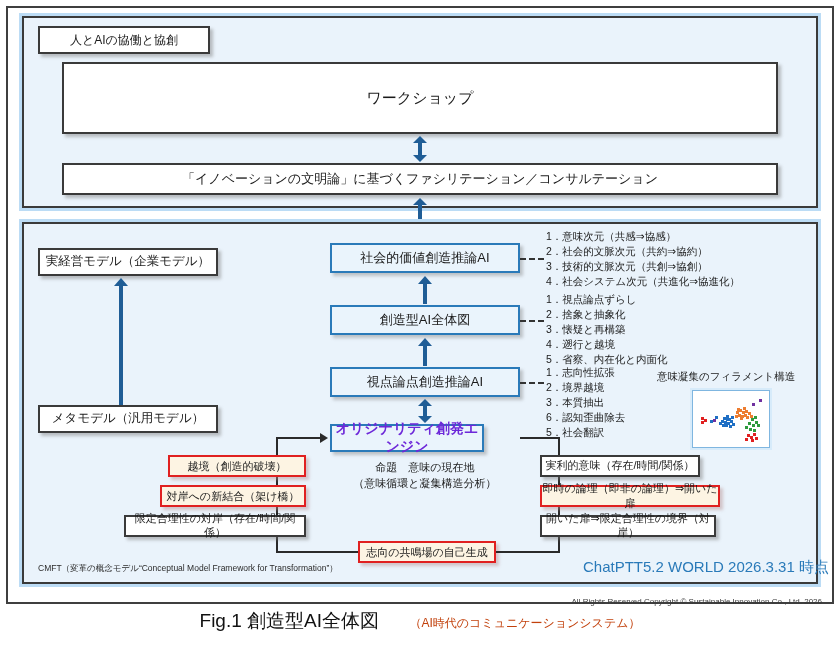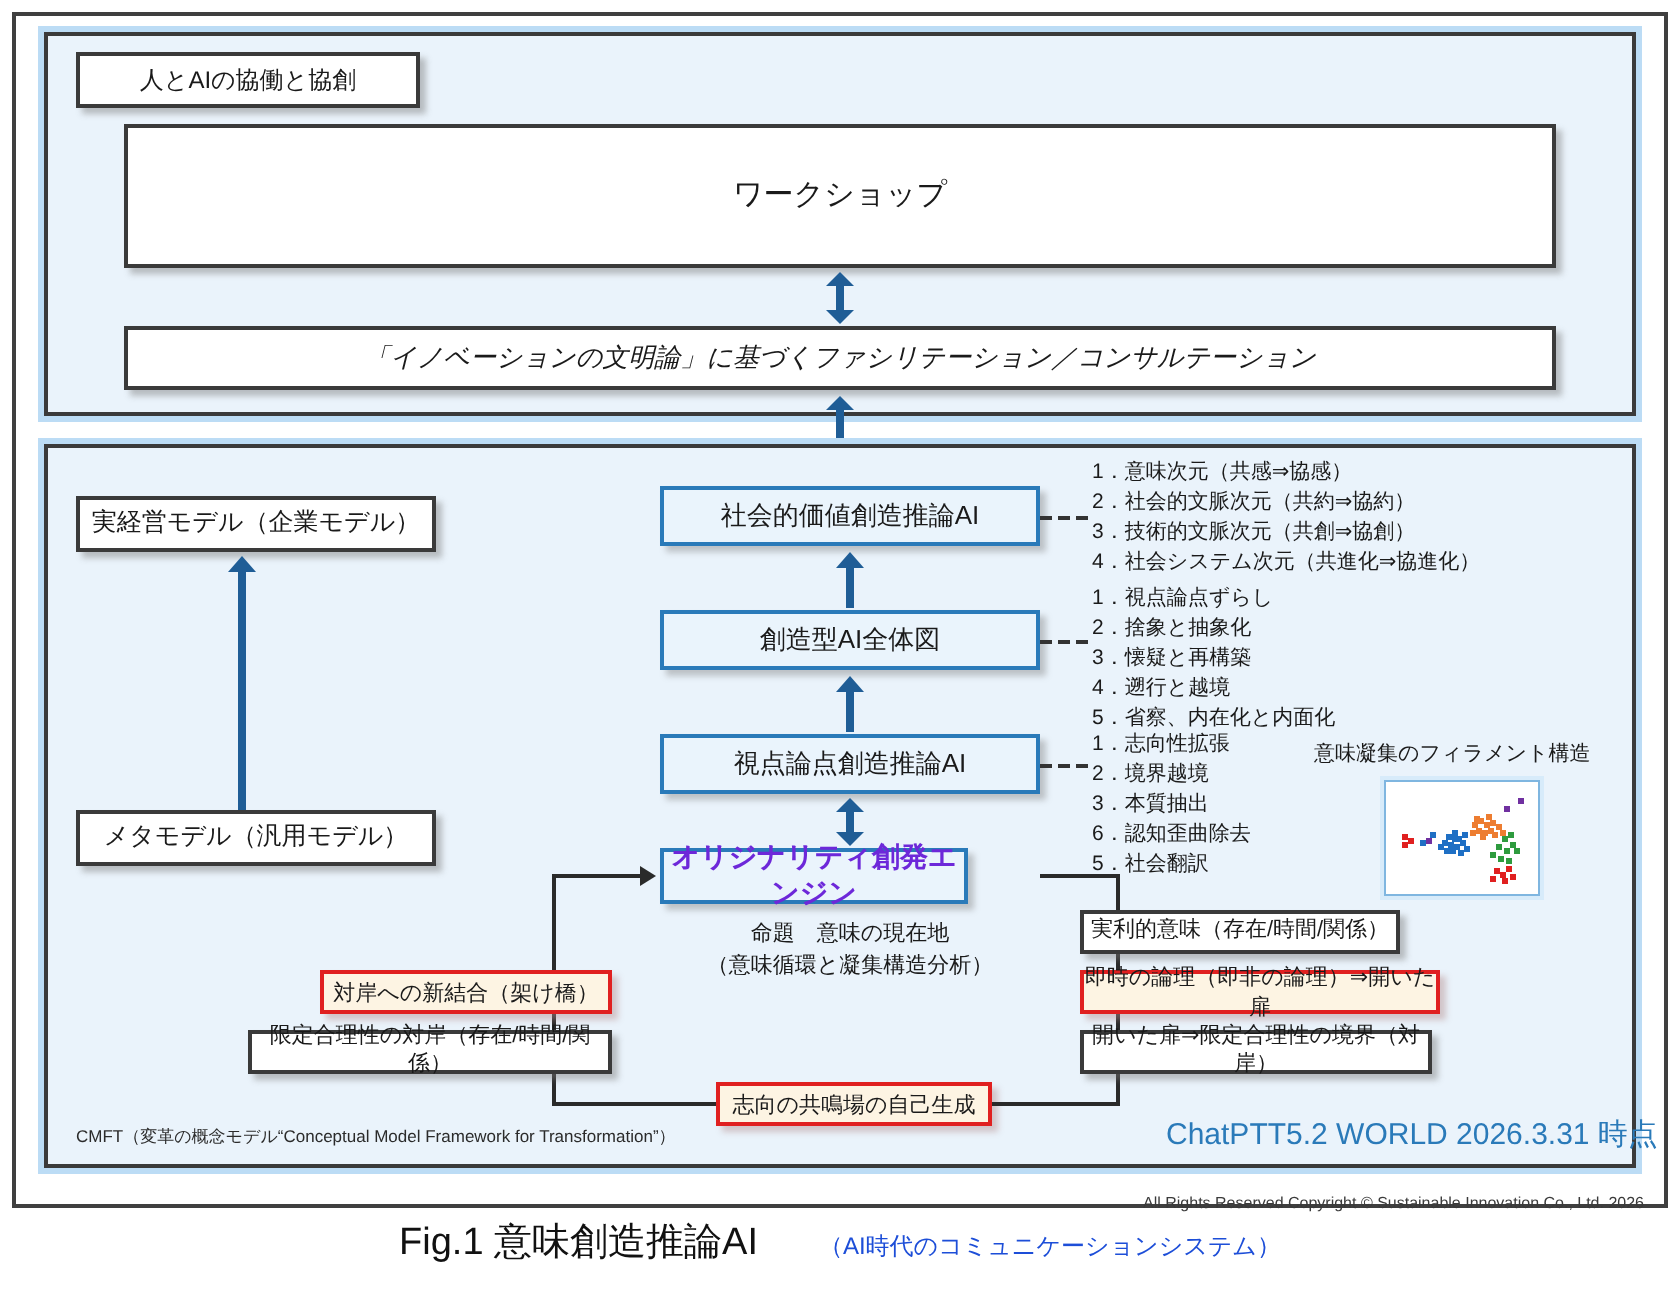--- a/index.html
+++ b/index.html
@@ -96,21 +96,21 @@
 
   .sctitle{ position:absolute; font-size:10.5px; color:#1a1a1a; white-space:nowrap; }
   .scbox{
     position:absolute; background:#fff; border:1.5px solid #7fb6e0;
     box-shadow:0 0 0 2px #d7ebfa;
   }
 
   
   .figline{ position:absolute; left:0; top:608px; width:840px; text-align:center; }
   .fig-main{ font-size:19px; color:#111; }
-  .fig-sub{ font-size:12px; color:#1d4ed8; margin-left:26px; }
+  .fig-sub{ font-size:12px; color:#c2410c; margin-left:26px; }
   .rights{ position:absolute; right:18px; top:597px; font-size:8px; color:#3a3a3a; white-space:nowrap; }
 </style>
 </head>
 <body>
 
 <div id="root">
 
   <div class="page-border"></div>
 
   <div class="panel" id="panel-top"></div>
@@ -118,21 +118,21 @@
   <div class="wbox" style="left:38px; top:26px; width:172px; height:28px; font-size:12px;">人とAIの協働と協創</div>
 
   <div class="wbox" style="left:62px; top:62px; width:716px; height:72px; font-size:15px;">ワークショップ</div>
 
   <div class="darr" style="left:413px; top:136px; height:26px;">
     <div class="up"></div>
       <div class="shaft"></div>
       <div class="dn"></div>
   </div>
 
-  <div class="wbox" style="left:62px; top:163px; width:716px; height:32px; font-size:13px;font-style:italic;">「イノベーションの文明論」に基づくファシリテーション／コンサルテーション</div>
+  <div class="wbox" style="left:62px; top:163px; width:716px; height:32px; font-size:13px;">「イノベーションの文明論」に基づくファシリテーション／コンサルテーション</div>
 
   <div class="darr" style="left:413px; top:198px; height:28px;">
     <div class="up"></div>
       <div class="shaft"></div>
       <div class="dn"></div>
   </div>
 
   <div class="panel" id="panel-bottom"></div>
 
   <div class="wbox" style="left:38px; top:248px; width:180px; height:28px; font-size:12.5px;">実経営モデル（企業モデル）</div>
@@ -193,20 +193,21 @@
 
   <div class="capt" style="left:330px; top:460px; width:190px;">
     <div>命題　意味の現在地</div>
     <div>（意味循環と凝集構造分析）</div>
   </div>
 
   <div class="ln v" style="left:276px; top:438px; height:114px;"></div>
   <div class="ln h" style="left:276px; top:437px; width:44px;"></div>
   <div class="ahr" style="left:320px; top:433px;"></div>
 
+  <div class="rbox" style="left:168px; top:455px; width:138px; height:22px; font-size:11px;">越境（創造的破壊）</div>
   <div class="rbox" style="left:160px; top:485px; width:146px; height:22px; font-size:11px;">対岸への新結合（架け橋）</div>
   <div class="wbox" style="left:124px; top:515px; width:182px; height:22px; font-size:11px;">限定合理性の対岸（存在/時間/関係）</div>
 
   <div class="ln h" style="left:276px; top:551px; width:84px;"></div>
 
   <div class="rbox" style="left:358px; top:541px; width:138px; height:22px; font-size:11px;">志向の共鳴場の自己生成</div>
 
   <div class="ln h" style="left:496px; top:551px; width:64px;"></div>
 
   <div class="ln h" style="left:520px; top:437px; width:40px;"></div>
@@ -290,17 +291,17 @@
       </g>
     </svg>
   </div>
 
   <div class="cmft" style="left:38px; top:563px;">CMFT（変革の概念モデル“Conceptual Model Framework for Transformation”）</div>
   <div class="stamp" style="left:583px; top:558px;">ChatPTT5.2 WORLD 2026.3.31 時点</div>
 
   <div class="rights">All Rights Reserved Copyright ©  Sustainable Innovation Co., Ltd.  2026</div>
 
   <div class="figline">
-    <span class="fig-main">Fig.1 意味創造推論AI</span>
+    <span class="fig-main">Fig.1 創造型AI全体図</span>
     <span class="fig-sub">（AI時代のコミュニケーションシステム）</span>
   </div>
 
 </div>
 
 </body></html>

